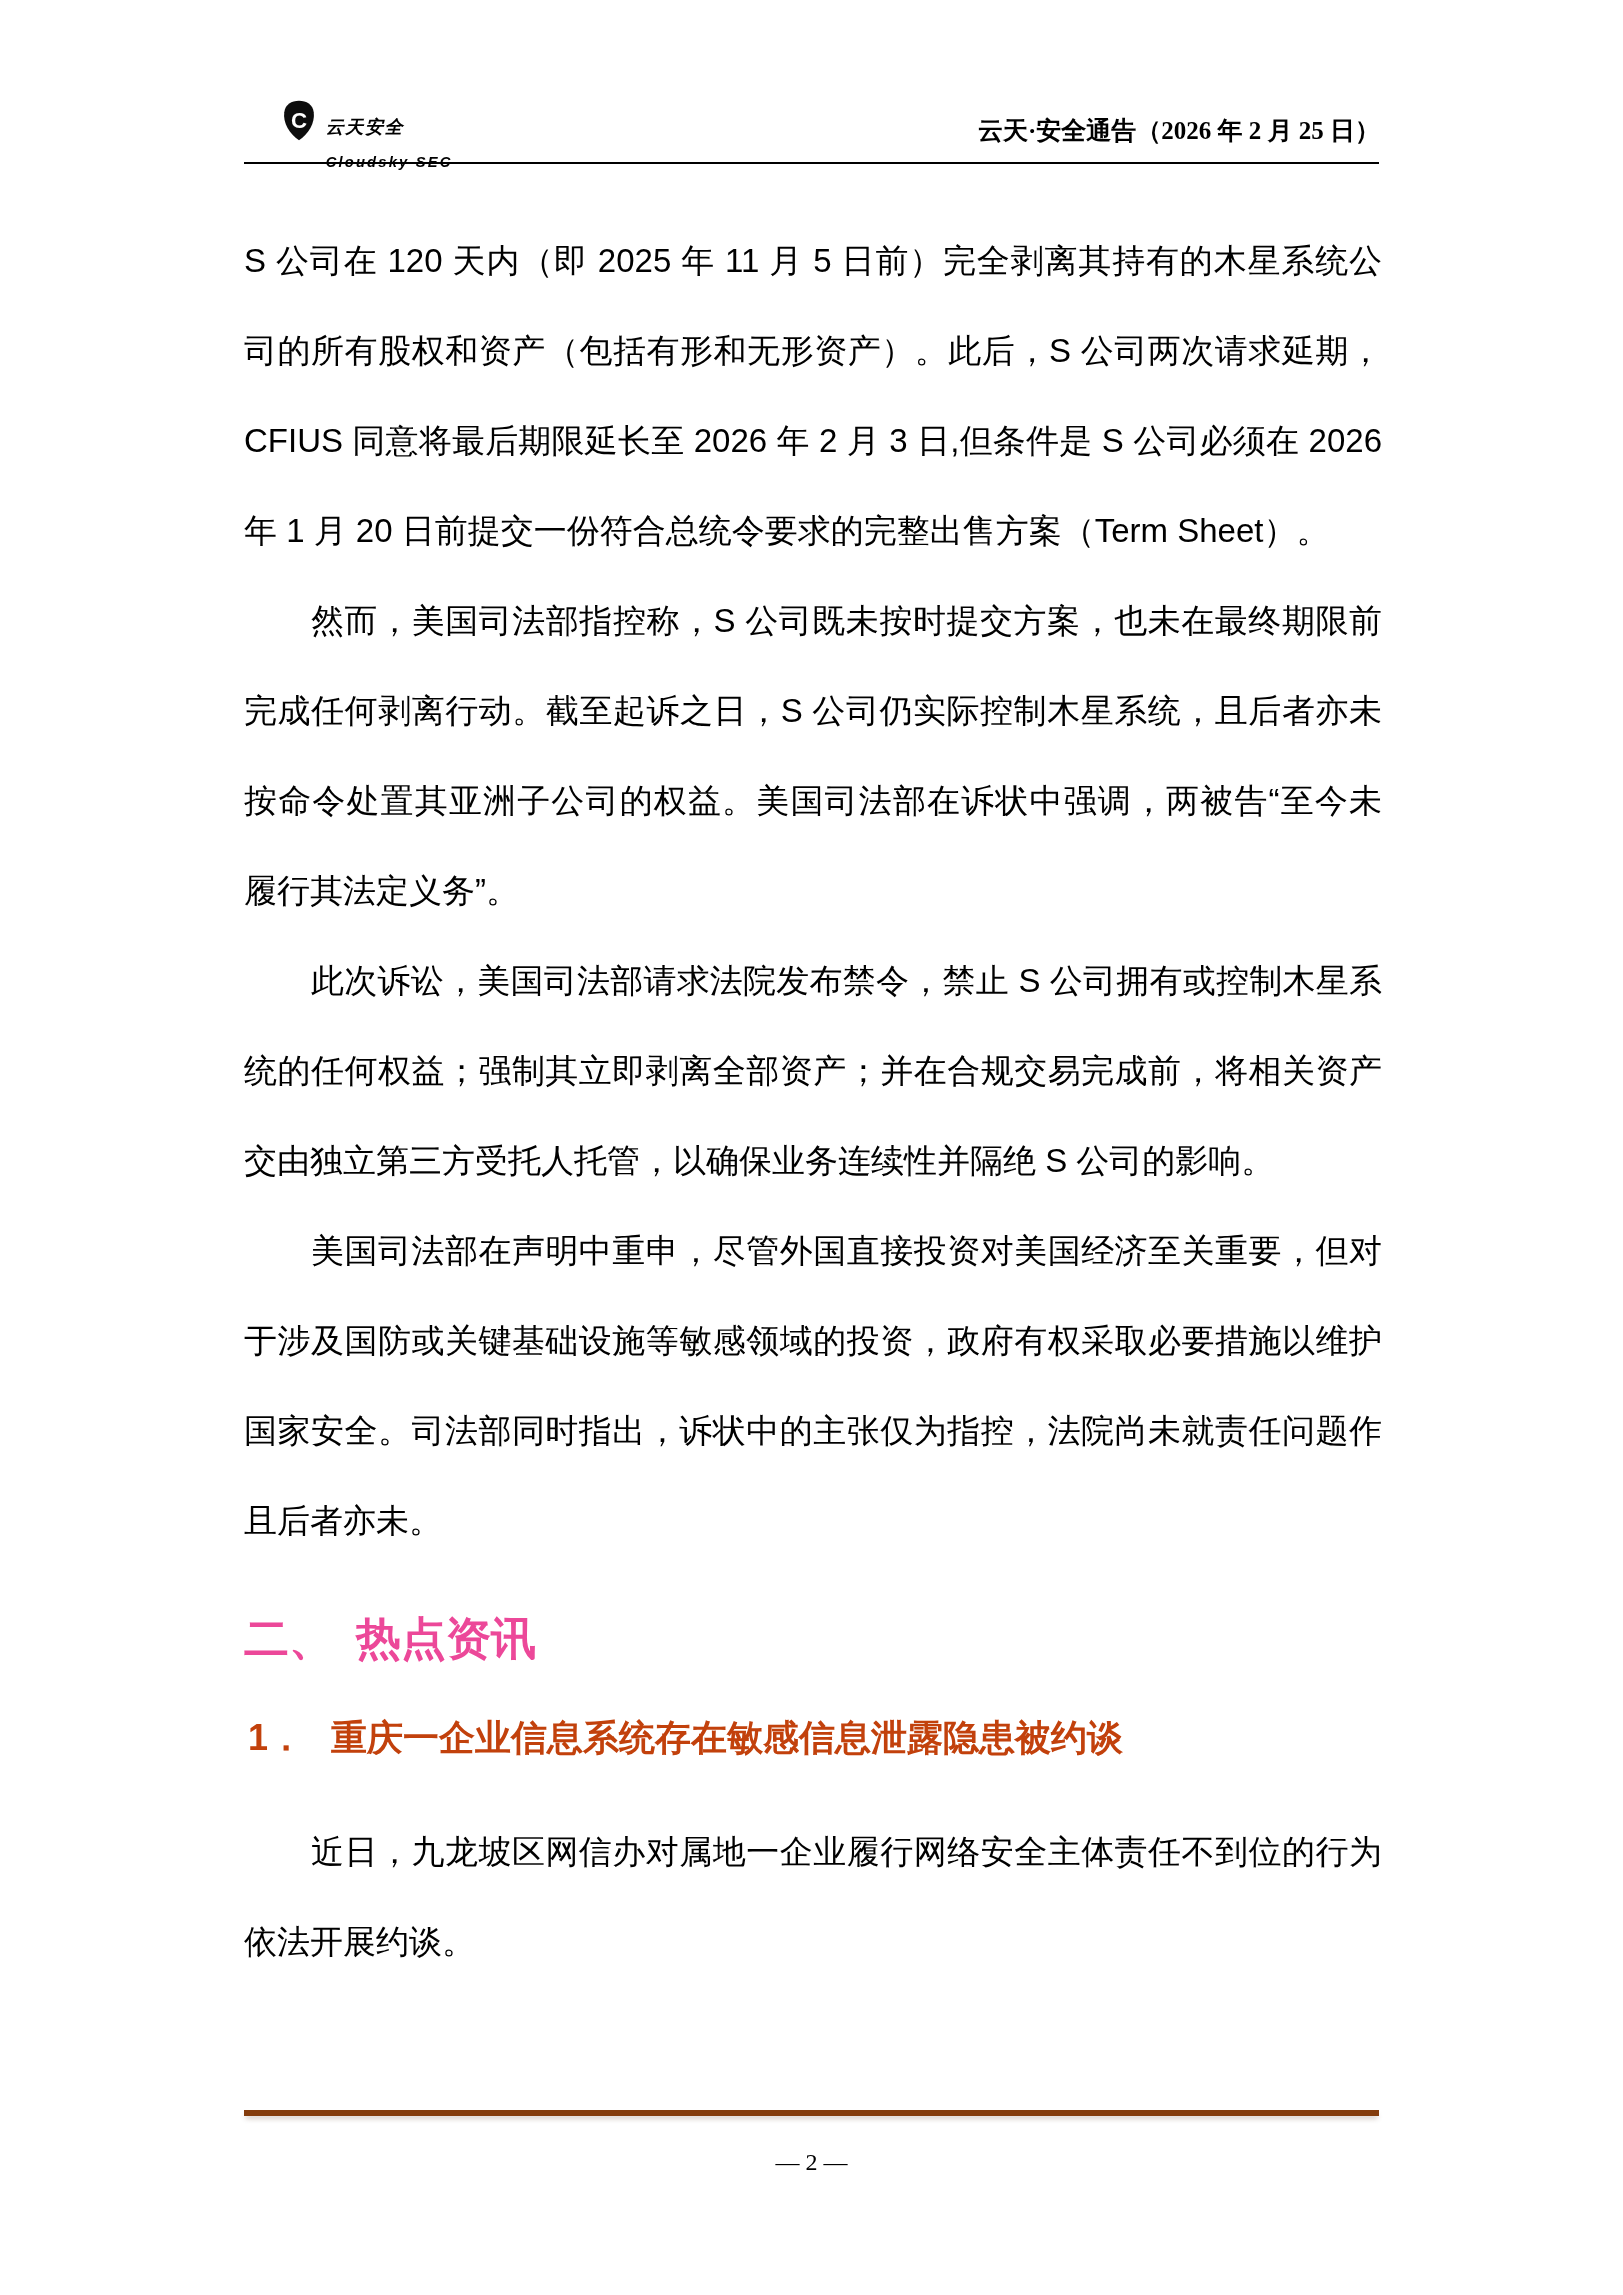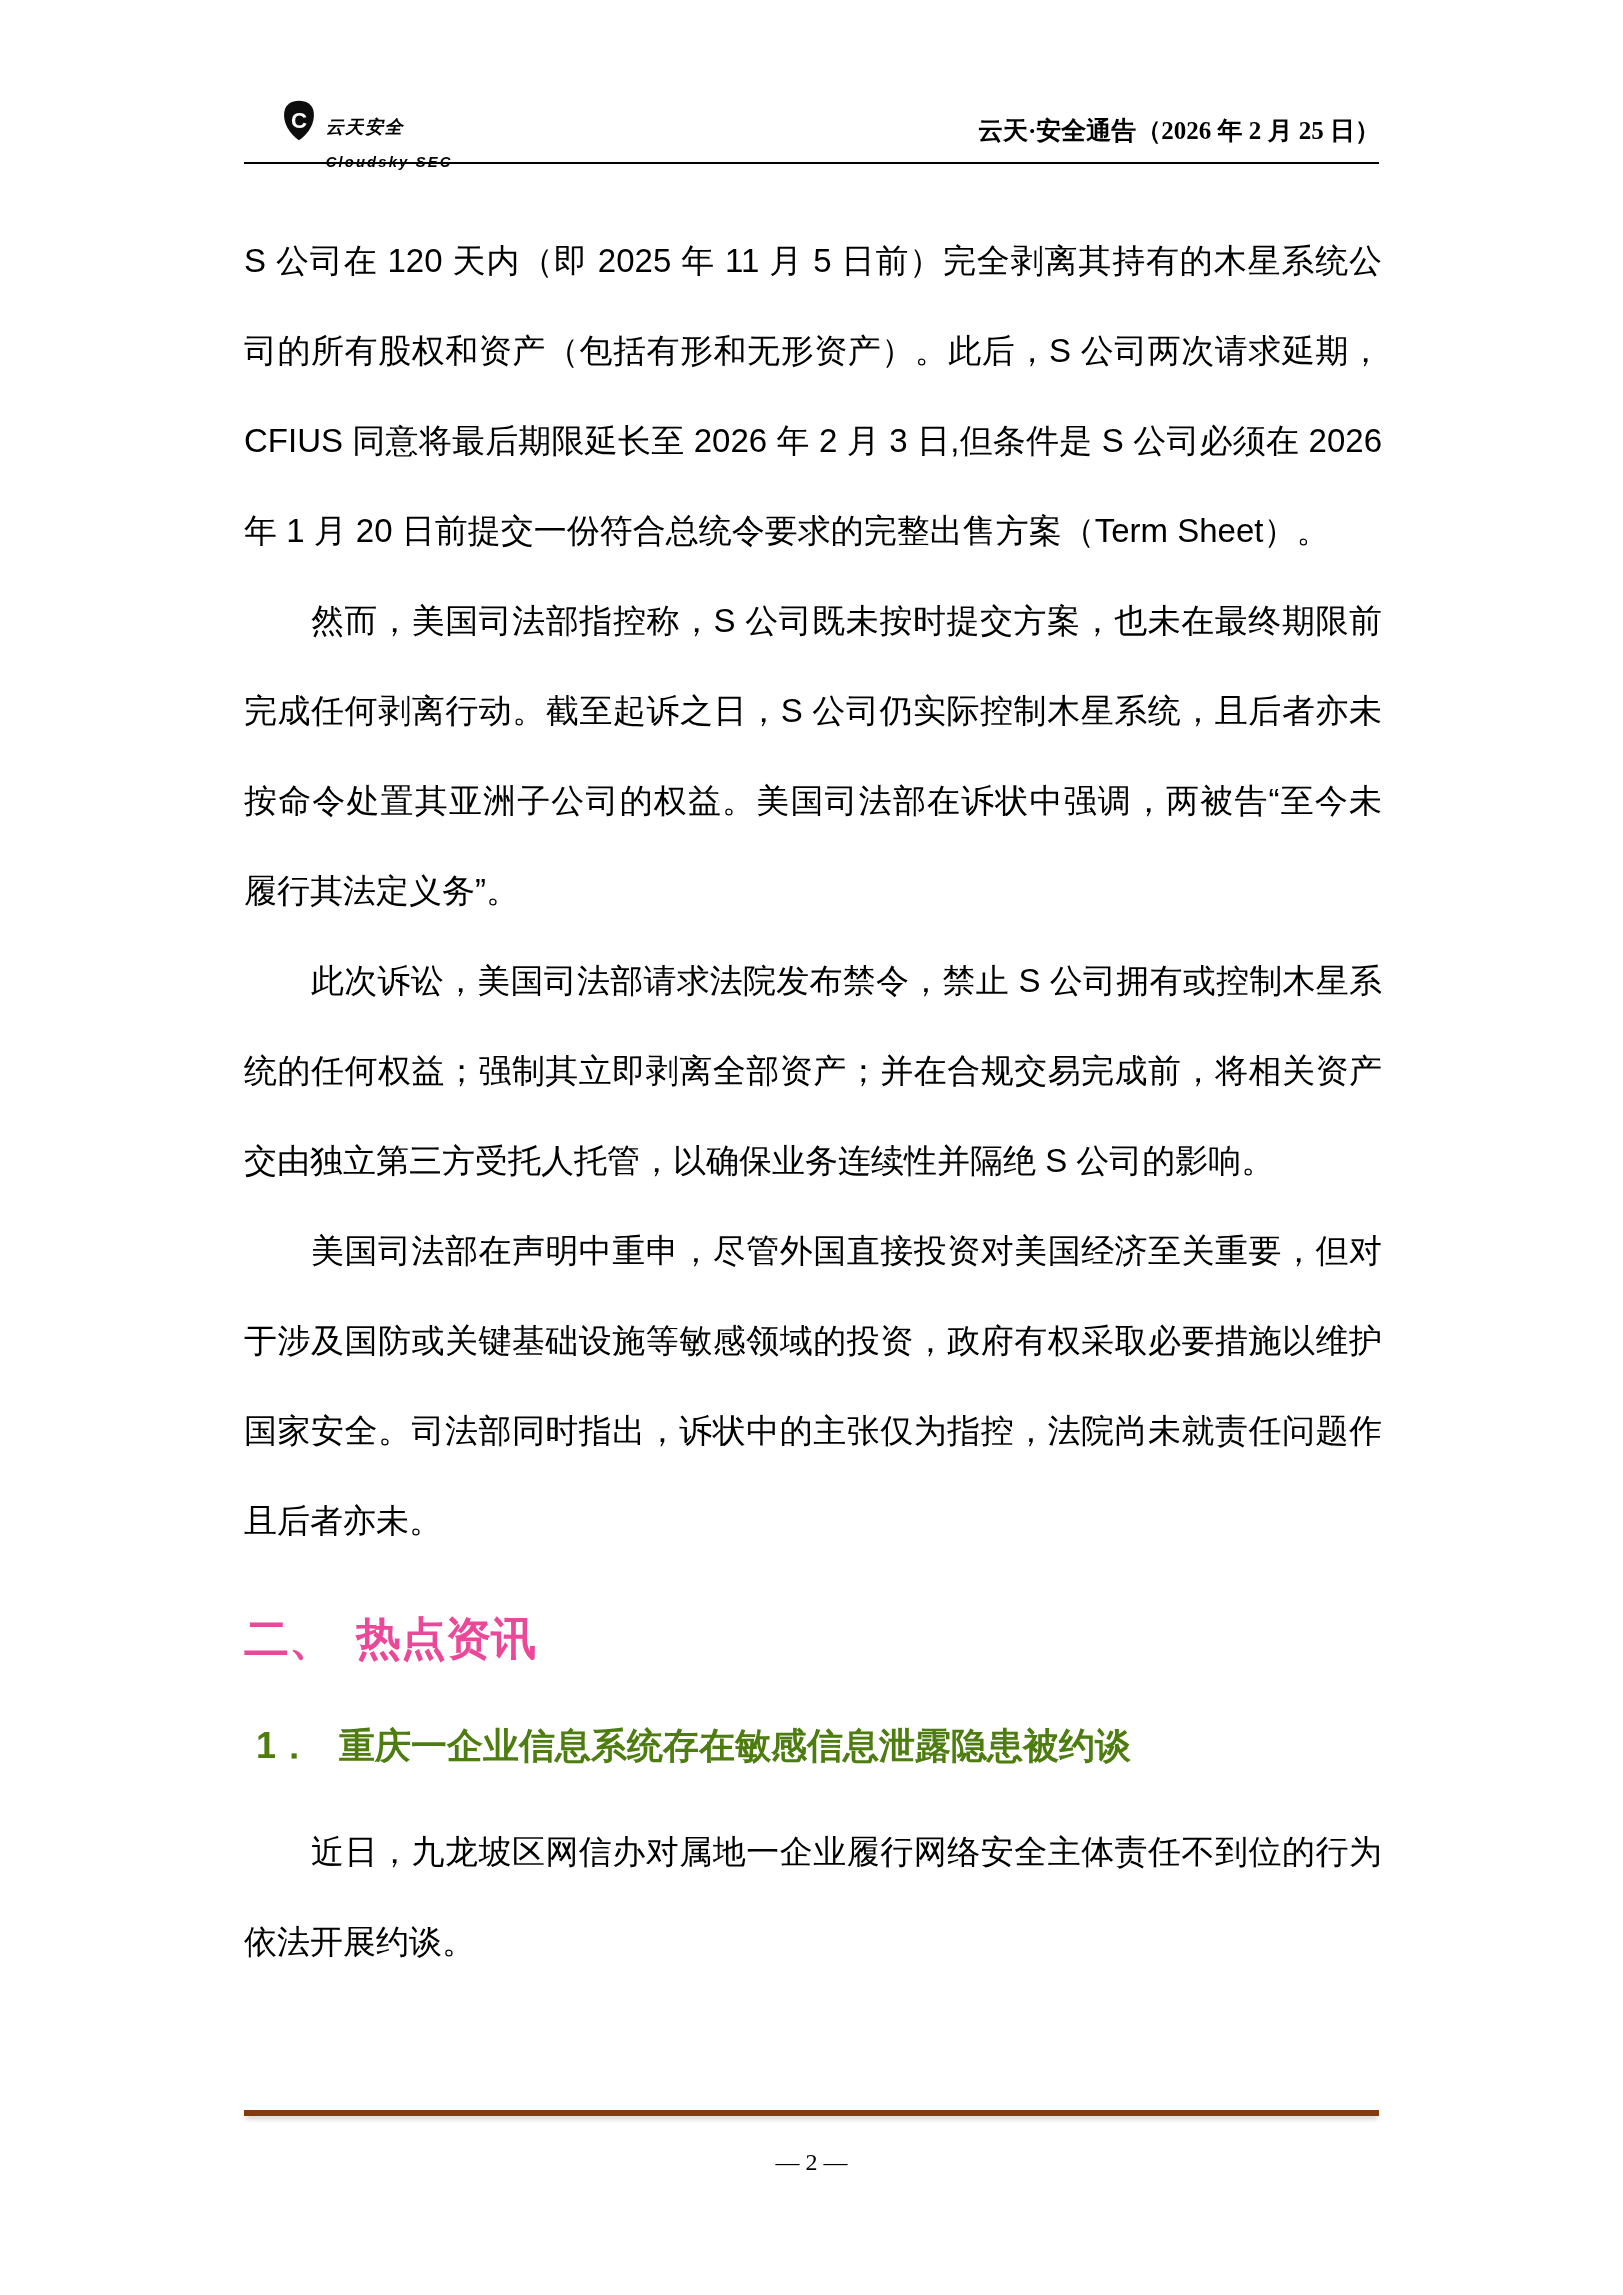--- a/index.html
+++ b/index.html
@@ -33,22 +33,22 @@
   .line.indent{text-indent:67px;}
   .line.pend{text-align-last:left;}
 
   
   .sec{
     position:absolute;left:244px;top:1609px;margin:0;
     font-size:45px;font-weight:800;color:#ec4899;white-space:nowrap;
   }
   .sec-num{display:inline-block;width:112px;}
   .sub{
-    position:absolute;left:244px;top:1710px;margin:12px;
-    font-size:36px;font-weight:800;color:#4d7c0f;white-space:nowrap;
+    position:absolute;left:244px;top:1710px;margin:4px;
+    font-size:36px;font-weight:800;color:#c2410c;white-space:nowrap;
   }
   .sub-num{display:inline-block;width:83px;}
 
   
   .footer-bar{
     position:absolute;left:244px;width:1135px;top:2110px;height:6px;
     background:#843C0C;
     box-shadow:0 3.8px 5.5px -1.6px rgba(70,35,10,.35);
   }
   .page-num{

